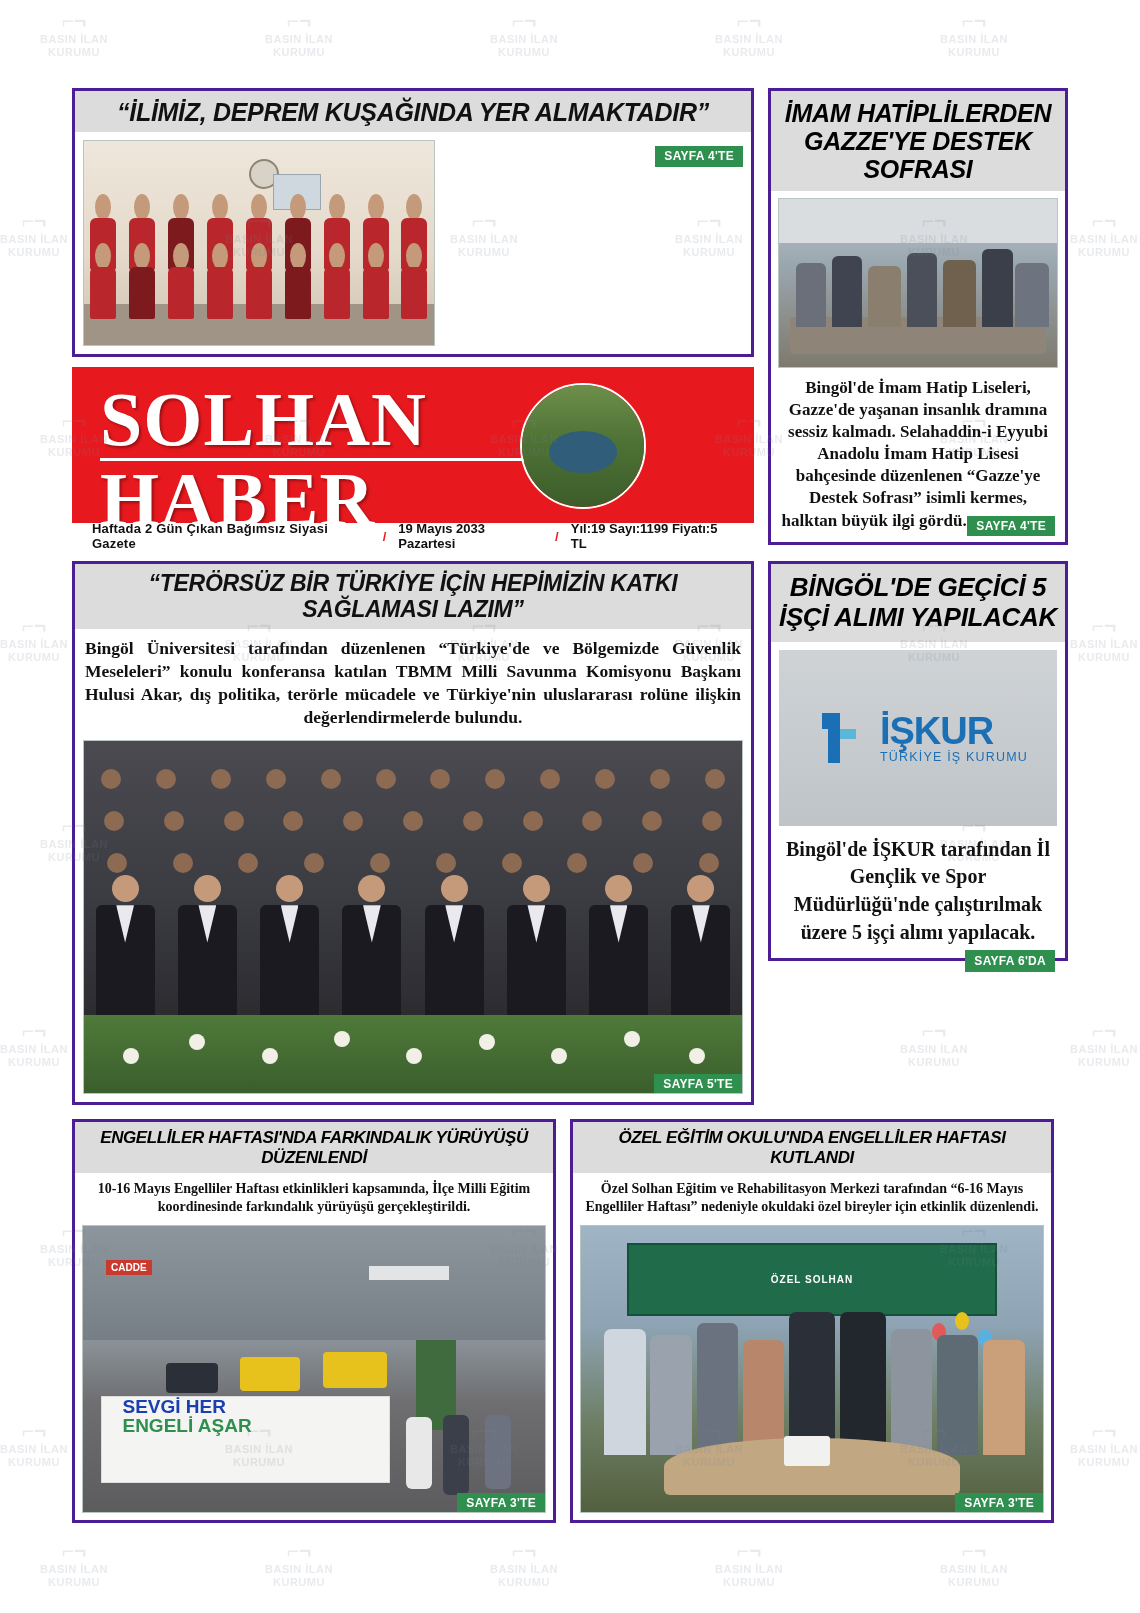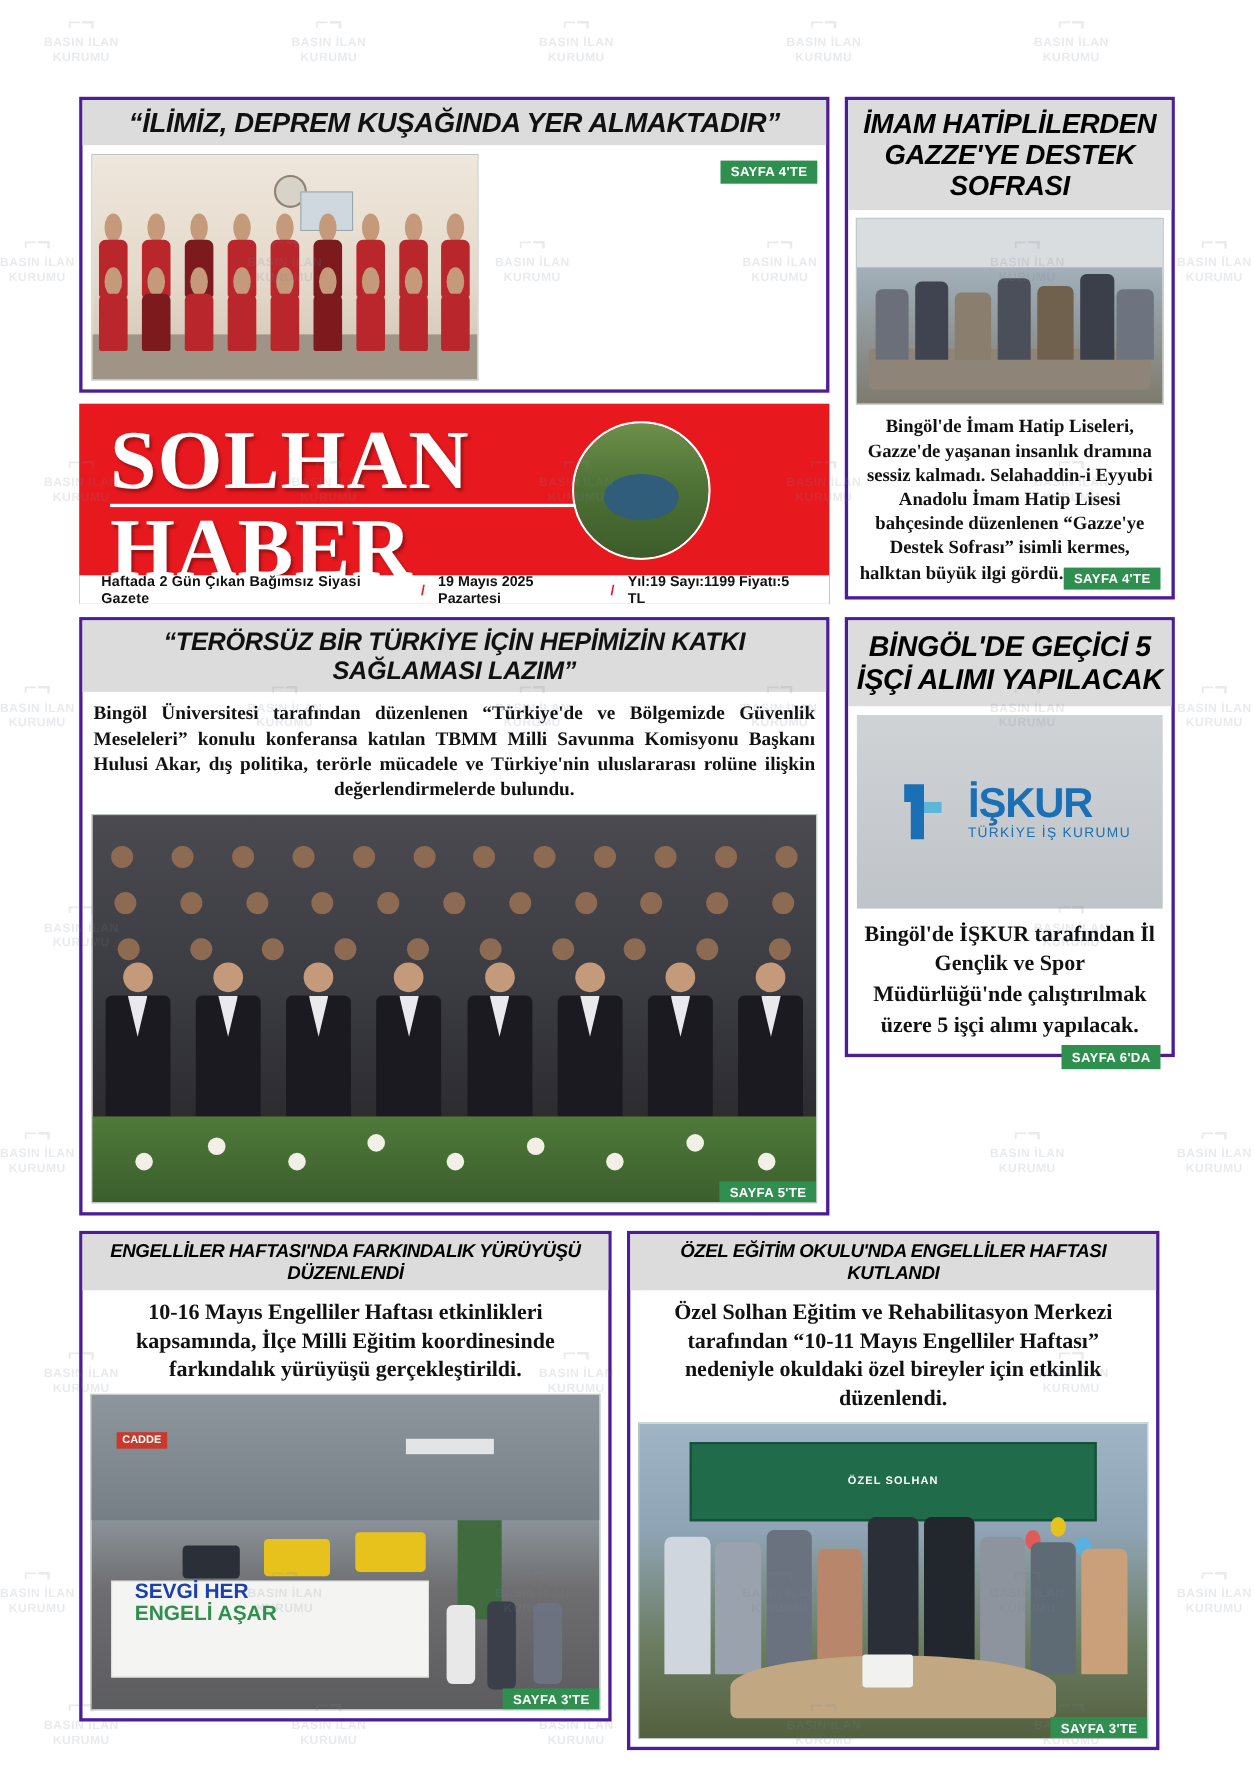--- a/index.html
+++ b/index.html
@@ -289,21 +289,21 @@
     font-family: "Liberation Sans", sans-serif;
     font-weight: bold;
     font-style: italic;
     font-size: 17px;
     text-align: center;
     padding: 6px 4px 5px 4px;
     letter-spacing: -0.4px;
   }
   .b-text {
     padding: 7px 10px 5px 10px;
-    font-size: 20px;
+    font-size: 14px;
     line-height: 1.3;
     font-weight: bold;
     text-align: center;
     color: #111;
   }
   .b-photo {
     margin: 4px 7px 7px 7px;
     height: 286px;
     position: relative;
     overflow: hidden;
@@ -519,21 +519,21 @@
         <div class="mast-title">SOLHAN</div>
         <div class="mast-rule"></div>
         <div class="mast-title" style="padding-top:2px;">HABER</div>
         <div class="mast-globe">
           <div class="globe-bg"></div>
           <div class="globe-lake"></div>
         </div>
         <div class="mast-strip">
           <span class="seg strip-left">Haftada  2  Gün  Çıkan  Bağımsız  Siyasi  Gazete</span>
           <span class="sep">/</span>
-          <span class="seg">19 Mayıs 2025    Pazartesi</span>
+          <span class="seg">19 Mayıs 2033    Pazartesi</span>
           <span class="sep">/</span>
           <span class="seg">Yıl:19  Sayı:1199  Fiyatı:5  TL</span>
         </div>
       </div>
 
     </div>
 
     <div class="col-right">
       <div class="box">
         <div class="rbox-head">İMAM HATİPLİLERDEN GAZZE'YE DESTEK SOFRASI</div>
@@ -710,21 +710,21 @@
             <div style="position:absolute; left:87%; bottom:8%; width:26px; height:74px; background:#6c7280; border-radius:6px;"></div>
           </div>
           <span class="page-tag">SAYFA 3'TE</span>
         </div>
       </div>
     </div>
 
     <div class="bcol">
       <div class="box">
         <div class="b-head">ÖZEL EĞİTİM OKULU'NDA ENGELLİLER HAFTASI KUTLANDI</div>
-        <div class="b-text">Özel Solhan Eğitim ve Rehabilitasyon Merkezi tarafından “10-11 Mayıs Engelliler Haftası” nedeniyle okuldaki özel bireyler için etkinlik düzenlendi.</div>
+        <div class="b-text">Özel Solhan Eğitim ve Rehabilitasyon Merkezi tarafından “6-16 Mayıs Engelliler Haftası” nedeniyle okuldaki özel bireyler için etkinlik düzenlendi.</div>
         <div class="b-photo">
           <div class="ph">
             <div class="p5-bg"></div>
             <div class="p5-stage">
               <span style="position:absolute;left:50%;top:50%;transform:translate(-50%,-50%);color:#fff;font-family:'Liberation Sans',sans-serif;font-weight:bold;font-size:10px;letter-spacing:1px;">ÖZEL SOLHAN</span>
             </div>
             <div class="p5-balloon" style="left:76%; top:34%; background:#e05a5a;"></div>
             <div class="p5-balloon" style="left:81%; top:30%; background:#e8c21c;"></div>
             <div class="p5-balloon" style="left:86%; top:36%; background:#5ab0e0;"></div>
             <div class="p5-fig" style="left:5%;  width:9%;  height:44%; background:#cfd6dd;"></div>

